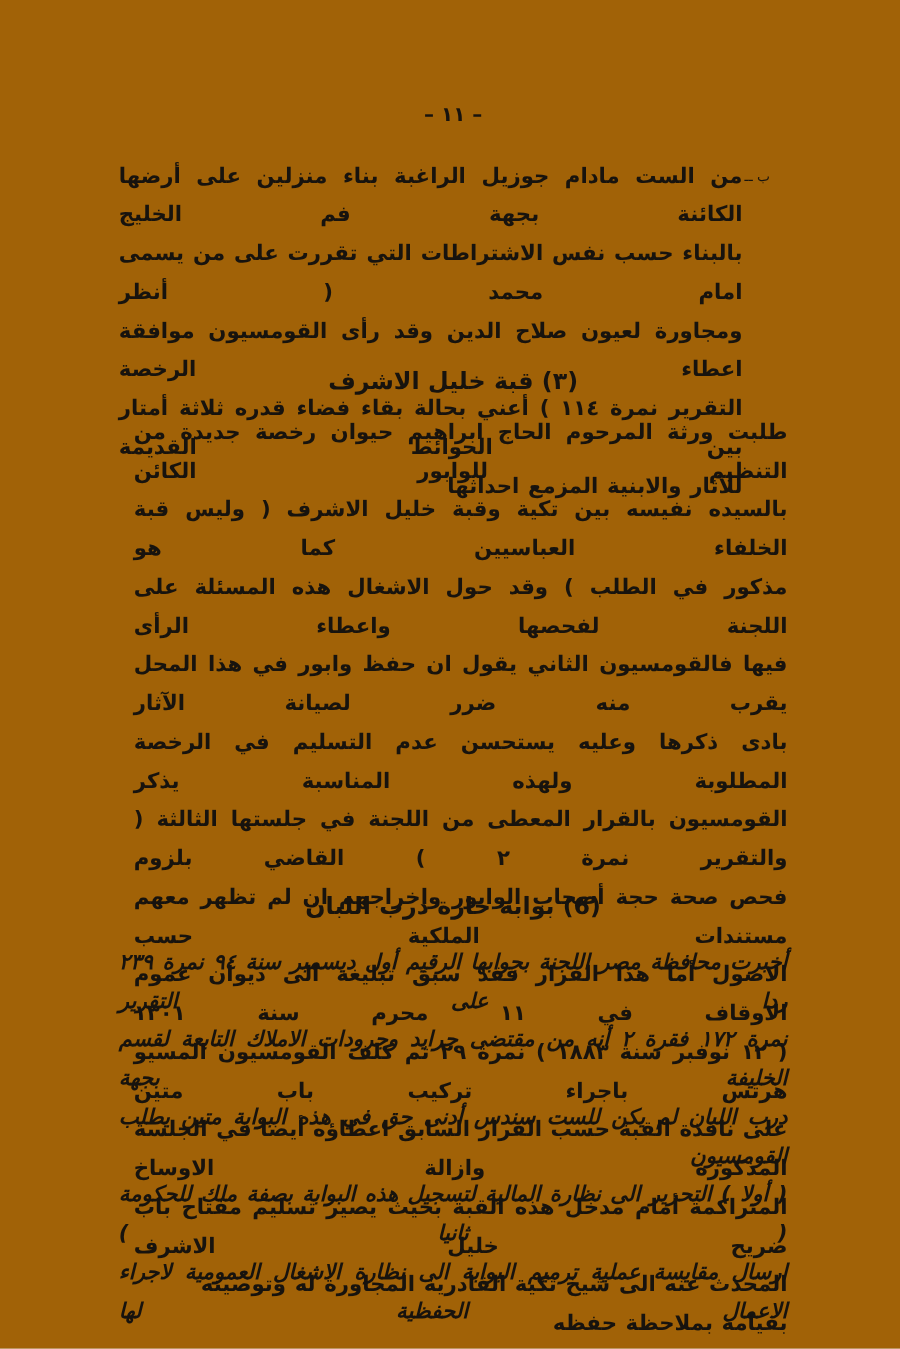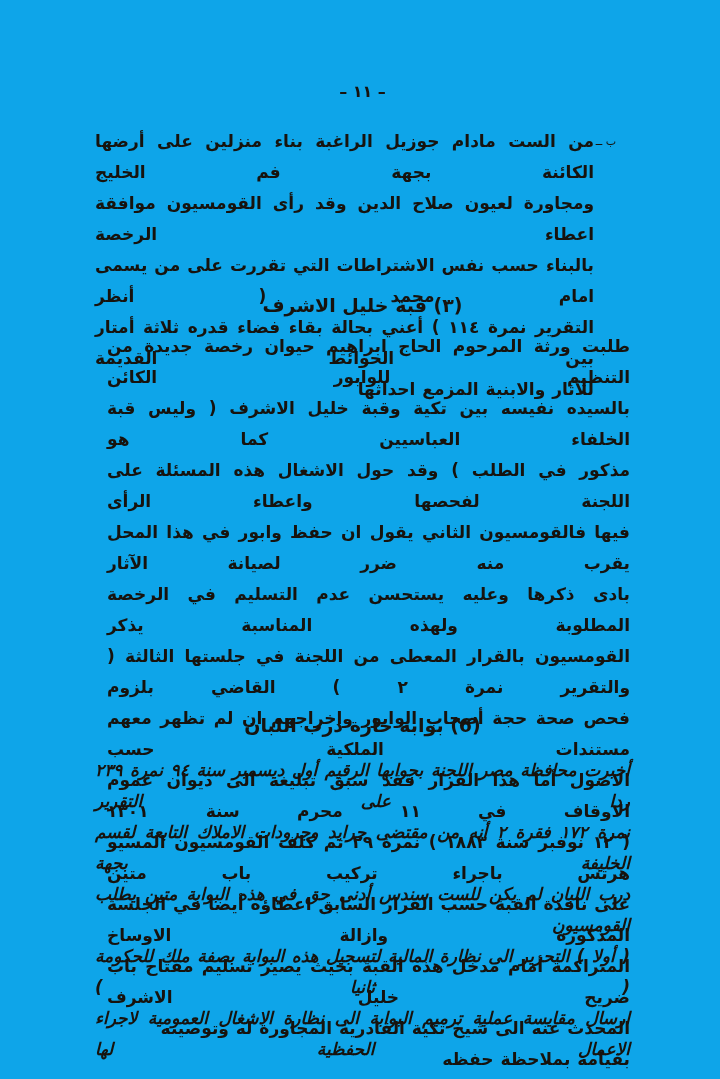--- a/index.html
+++ b/index.html
@@ -5,21 +5,21 @@
   html, body {
     margin: 0;
     padding: 0;
     background: #e8e8e6;
   }
   .page {
     position: relative;
     width: 720px;
     height: 1079px;
     margin: 0 auto;
-    background: #0ea5e9;
+    background: #a16207;
     overflow: hidden;
     font-family: "DejaVu Sans", sans-serif;
     color: #17130e;
   }
   .page-number {
     position: absolute;
     top: 82px;
     left: 95px;
     width: 535px;
     text-align: center;
@@ -84,22 +84,22 @@
 <div class="page">
 
   <div class="page-number">– ١١ –</div>
 
   <div class="textblock">
 
     <section class="para para-b">
       <span class="marker">ب ــ</span>
       <div class="lines">
           <div class="line">من الست مادام جوزيل الراغبة بناء منزلين على أرضها الكائنة بجهة فم الخليج</div>
+          <div class="line">بالبناء حسب نفس الاشتراطات التي تقررت على من يسمى امام محمد ( أنظر</div>
           <div class="line">ومجاورة لعيون صلاح الدين وقد رأى القومسيون موافقة اعطاء الرخصة</div>
-          <div class="line">بالبناء حسب نفس الاشتراطات التي تقررت على من يسمى امام محمد ( أنظر</div>
           <div class="line">التقرير نمرة ١١٤ ) أعني بحالة بقاء فضاء قدره ثلاثة أمتار بين الحوائط القديمة</div>
           <div class="line natural-end">للآثار والابنية المزمع احداثها</div>
         </div>
     </section>
 
     <h2 class="heading heading-3">(٣) قبة خليل الاشرف</h2>
 
     <section class="para body-3">
         <div class="line">طلبت ورثة المرحوم الحاج ابراهيم حيوان رخصة جديدة من التنظيم للوابور الكائن</div>
         <div class="line">بالسيده نفيسه بين تكية وقبة خليل الاشرف ( وليس قبة الخلفاء العباسيين كما هو</div>

